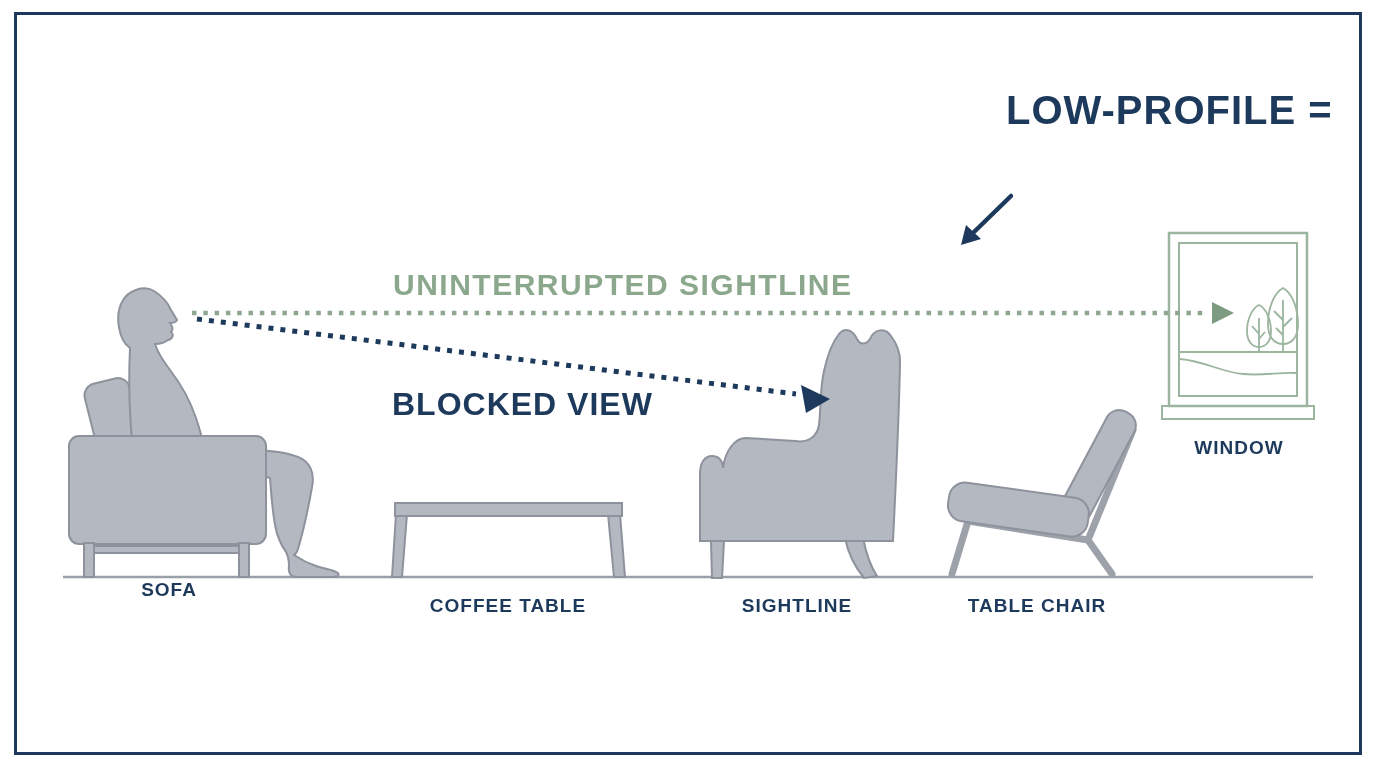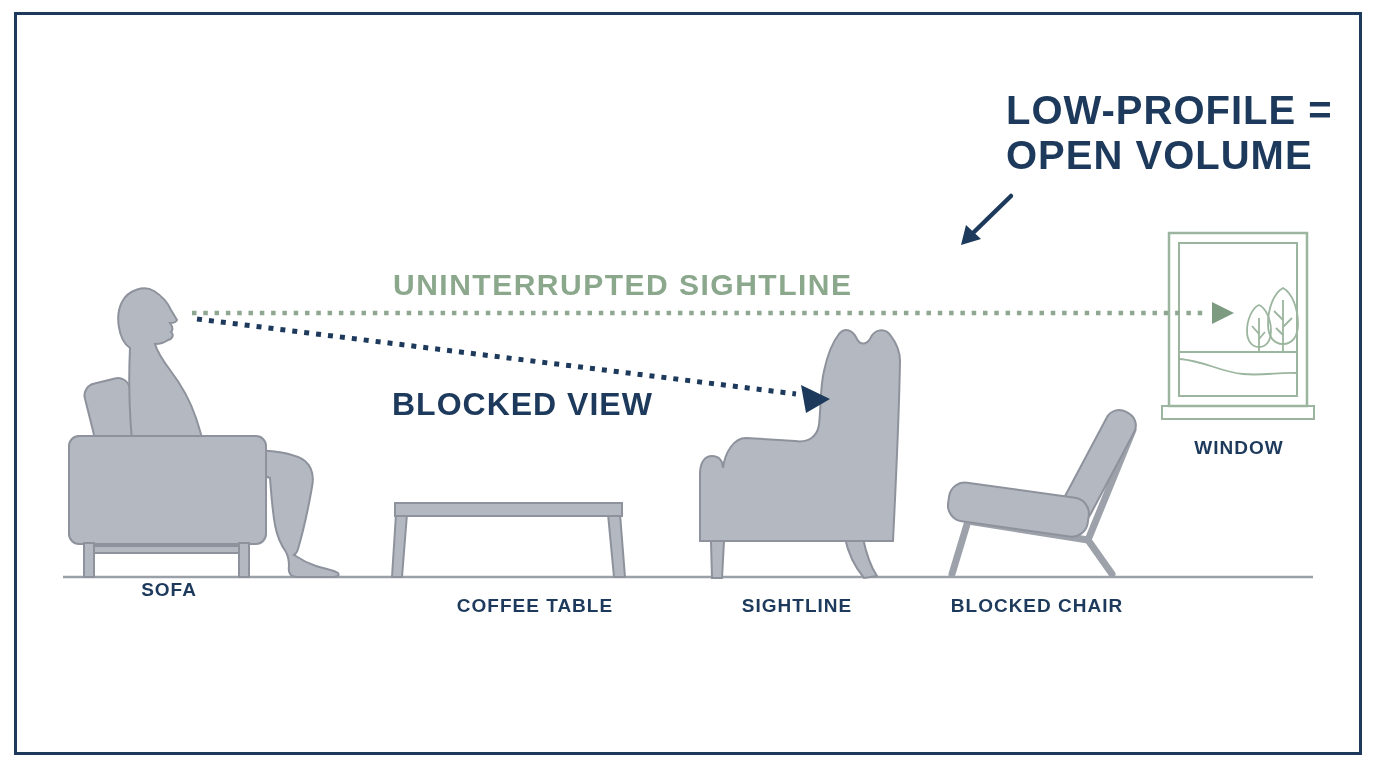--- a/index.html
+++ b/index.html
@@ -33,21 +33,21 @@
   .label-blocked{
     left:392px;top:386px;font-size:32px;letter-spacing:1px;
     color:var(--navy,#1d3a5c);
   }
   .furn-label{
     position:absolute;transform:translateX(-50%);
     color:var(--navy,#1d3a5c);
     font-size:19px;font-weight:700;letter-spacing:1px;white-space:nowrap;
   }
   .fl-sofa{left:169px;top:579px;}
-  .fl-coffee{left:508px;top:595px;margin-left:27px;}
+  .fl-coffee{left:508px;top:595px;}
   .fl-armchair{left:797px;top:595px;}
   .fl-lounge{left:1037px;top:595px;}
   .fl-window{left:1239px;top:437px;}
   .furn{fill:var(--furniture-fill,#b4b8c0);stroke:var(--furniture-stroke,#8d929c);stroke-width:2px;}
   .wline{fill:none;stroke:var(--window-frame,#9bb59e);}
 </style>
 </head>
 <body>
 
 <div class="canvas">
@@ -156,27 +156,26 @@
 
     <line x1="197" y1="319" x2="796" y2="394" stroke="var(--navy,#1d3a5c)" stroke-width="5" stroke-dasharray="5 7"></line>
     <polygon points="830,399 801,385 806,413" fill="var(--navy,#1d3a5c)"></polygon>
 
     <line x1="1011" y1="196" x2="974" y2="232" stroke="var(--navy,#1d3a5c)" stroke-width="4.5" stroke-linecap="round"></line>
     <polygon points="961,245 981,239 966,225" fill="var(--navy,#1d3a5c)"></polygon>
   </svg>
 
   <div class="title">
     <span>LOW-PROFILE =</span>
-    <span>OPEN VOLUME</span>
   </div>
 
   <div class="sightline-label label-uninterrupted">UNINTERRUPTED SIGHTLINE</div>
 
   <div class="sightline-label label-blocked">BLOCKED VIEW</div>
 
   <div class="furn-label fl-sofa">SOFA</div>
   <div class="furn-label fl-coffee">COFFEE TABLE</div>
   <div class="furn-label fl-armchair">SIGHTLINE</div>
-  <div class="furn-label fl-lounge">BLOCKED CHAIR</div>
+  <div class="furn-label fl-lounge">TABLE CHAIR</div>
   <div class="furn-label fl-window">WINDOW</div>
 
   <div class="border-frame"></div>
 </div>
 
 </body></html>

